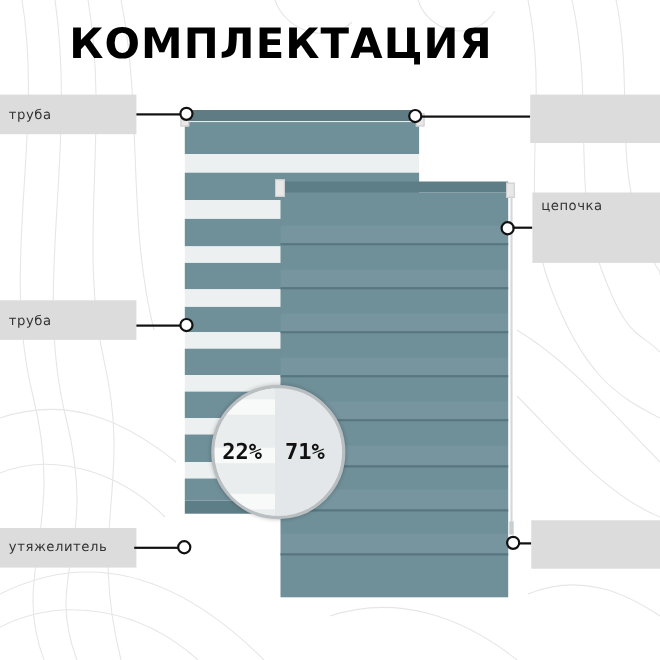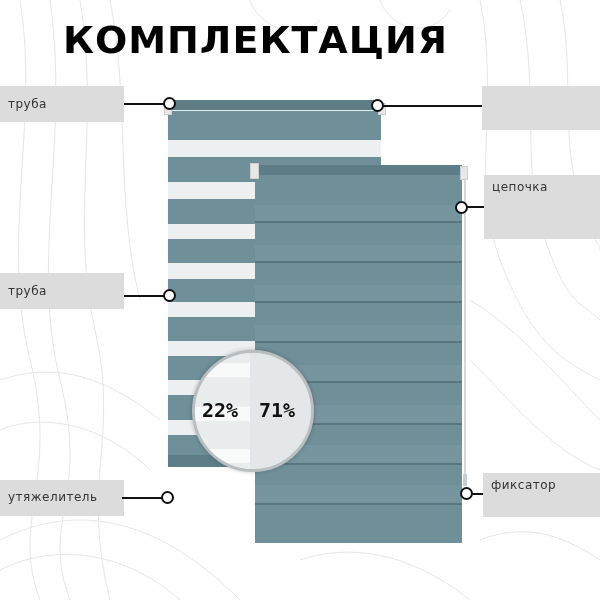--- a/index.html
+++ b/index.html
@@ -135,14 +135,13 @@
 
 <div class="dot" style="left:455px;top:201px;"></div>
 <div class="leader" style="left:466px;top:206px;width:18px;"></div>
 <div class="label" style="left:484px;top:175px;width:116px;height:64px;">
   <div>цепочка</div>
 </div>
 
 <div class="dot" style="left:460px;top:487px;"></div>
 <div class="leader" style="left:471px;top:493px;width:12px;"></div>
 <div class="label" style="left:483px;top:473px;width:117px;height:44px;">
-  <div>фиксатор</div>
 </div>
 
 </body></html>

